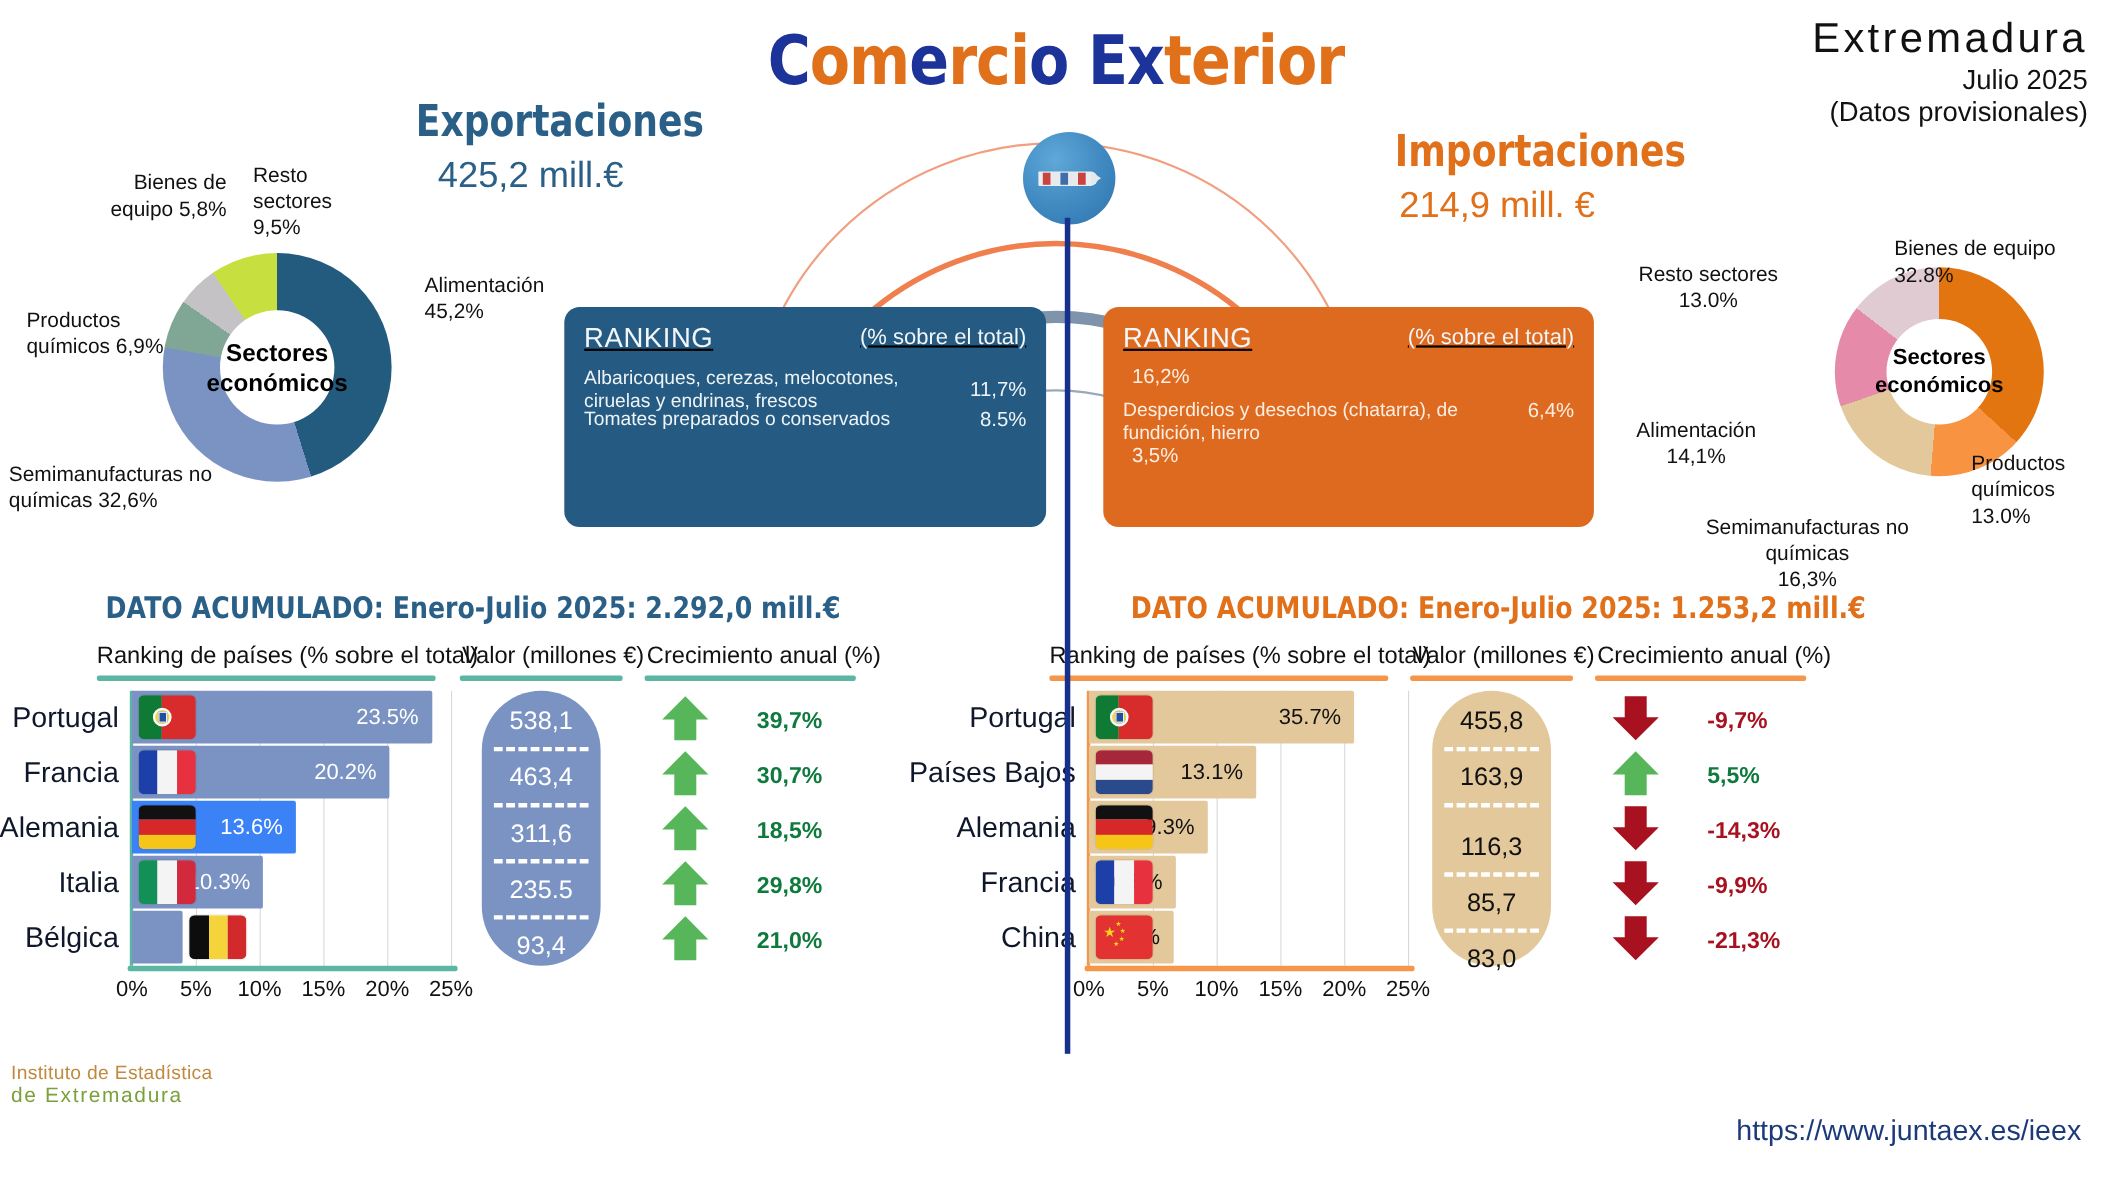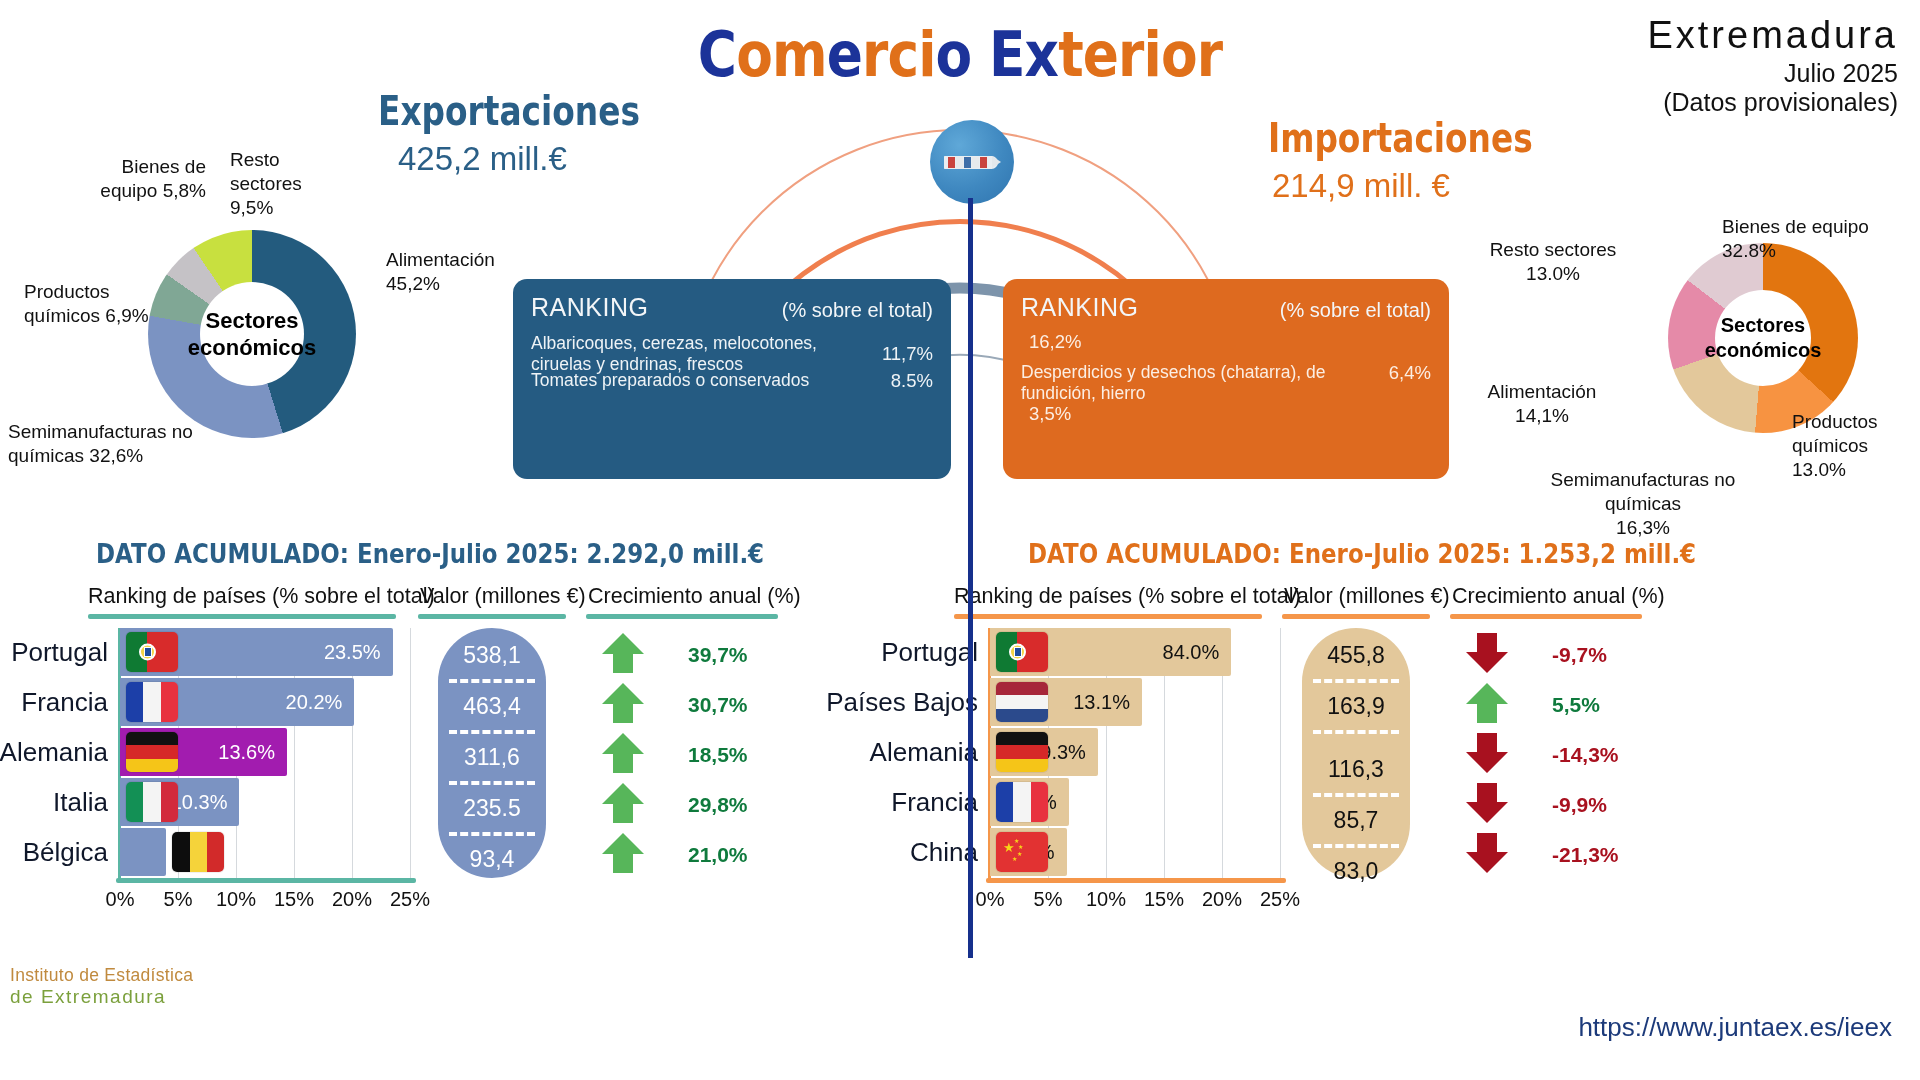--- a/index.html
+++ b/index.html
@@ -87,21 +87,21 @@
   .d-label {
     position: absolute; font-size: 19px; color: #111; line-height: 1.25; z-index: 4;
   }
 
   
   .rank-box {
     position: absolute; border-radius: 14px; padding: 14px 18px 12px 18px; z-index: 5;
   }
   .rank-box.blue { left: 513px; top: 279px; width: 438px; height: 200px; background: #255b82; }
   .rank-box.orange { left: 1003px; top: 279px; width: 446px; height: 200px; background: #de6a1f; }
-  .rank-head { display: flex; justify-content: space-between; align-items: flex-end; }
+  .rank-head { display: flex; justify-content: space-between; align-items: center; text-decoration: underline; }
   .rank-head .rk-title { font-size: 25px; color: #f3f6f8; letter-spacing: .5px; }
   .rank-head .rk-sub { font-size: 20px; color: #f3f6f8; }
   .rank-row {
     display: flex; justify-content: space-between; align-items: flex-start;
     margin-top: 11px; color: #eef3f6;
   }
   .rank-row .rk-name { font-size: 17.5px; line-height: 1.22; max-width: 330px; }
   .rank-row .rk-pct { font-size: 18.5px; white-space: nowrap; padding-left: 8px; }
   .rank-box.orange .rank-row { color: #fceee3; margin-top: 9px; }
 
@@ -330,21 +330,21 @@
       <div class="flag" style="left:6px">
             <div style="display:flex;width:100%;height:100%">
               <div style="flex:1;background:#1c3fa8"></div>
               <div style="flex:1;background:#f4f4f4"></div>
               <div style="flex:1;background:#e8313f"></div>
             </div>
           </div>
     </div>
         <div class="bar-row" style="left:120px;top:100px;width:290px;height:48px">
       <span class="cat-label">Alemania</span>
-      <div class="bar" style="width:167px;background:#a21caf;color:#ffffff">13.6%</div>
+      <div class="bar" style="width:149px;background:#3b82f6;color:#ffffff">13.6%</div>
       <div class="flag" style="left:6px">
             <div style="display:flex;flex-direction:column;width:100%;height:100%">
               <div style="flex:1;background:#111111"></div>
               <div style="flex:1;background:#d62828"></div>
               <div style="flex:1;background:#f5c518"></div>
             </div>
           </div>
     </div>
         <div class="bar-row" style="left:120px;top:150px;width:290px;height:48px">
       <span class="cat-label">Italia</span>
@@ -437,21 +437,21 @@
     <div class="chart" id="chart-imp" style="left:-90px;top:104px;width:420px;height:262px">
         <div class="gridline" style="left:120px;height:250px"></div>
         <div class="gridline" style="left:178px;height:250px"></div>
         <div class="gridline" style="left:236px;height:250px"></div>
         <div class="gridline" style="left:294px;height:250px"></div>
         <div class="gridline" style="left:352px;height:250px"></div>
         <div class="gridline" style="left:410px;height:250px"></div>
         <div class="axis-left" style="left:118px;height:250px;background:#f5964a"></div>
         <div class="bar-row" style="left:120px;top:0px;width:290px;height:48px">
       <span class="cat-label">Portugal</span>
-      <div class="bar" style="width:241.28000000000003px;background:#e3c89b;color:#111111">84.0%</div>
+      <div class="bar" style="width:241.28000000000003px;background:#e3c89b;color:#111111">35.7%</div>
       <div class="flag" style="left:6px">
             <div style="display:flex;width:100%;height:100%">
         <div style="width:40%;background:#0f7a33"></div>
               <div style="flex:1;background:#d82b2b"></div>
         <div style="position:absolute;left:13px;top:50%;transform:translateY(-50%);width:17px;height:17px;border-radius:50%;background:#f5d547;border:2px solid #fff"></div>
         <div style="position:absolute;left:18px;top:50%;transform:translateY(-50%);width:8px;height:10px;background:#1f4fa0;border:1px solid #fff"></div>
             </div>
           </div>
     </div>
         <div class="bar-row" style="left:120px;top:50px;width:290px;height:48px">

